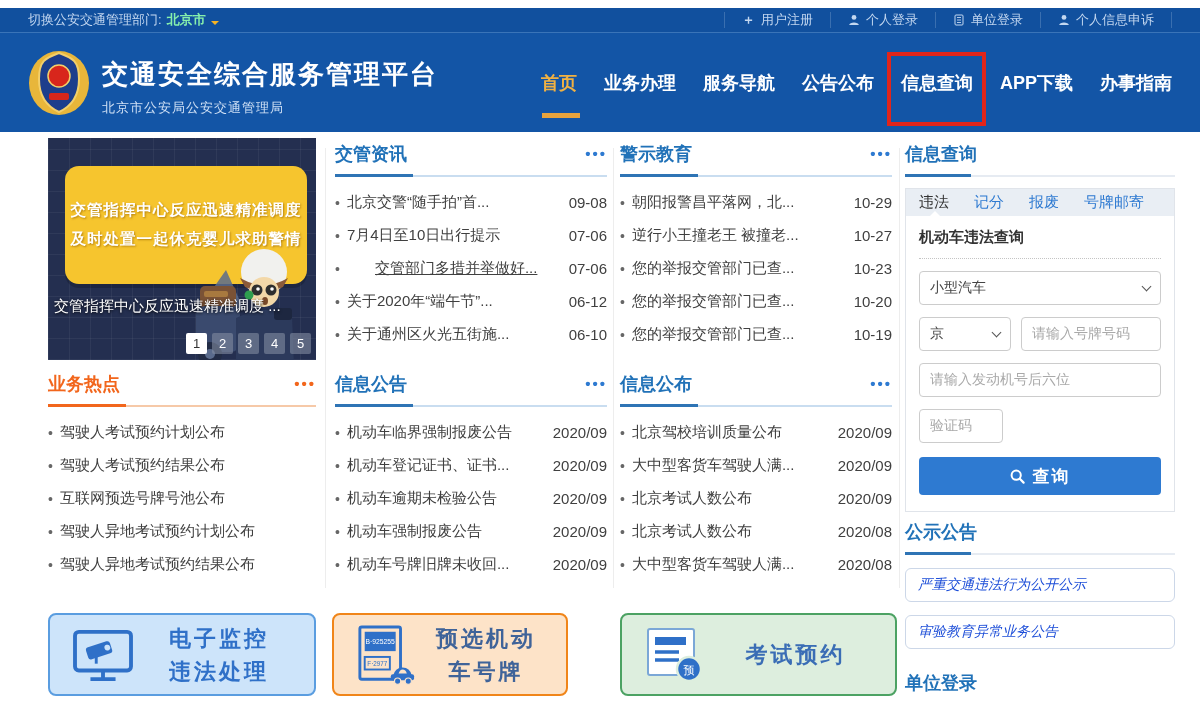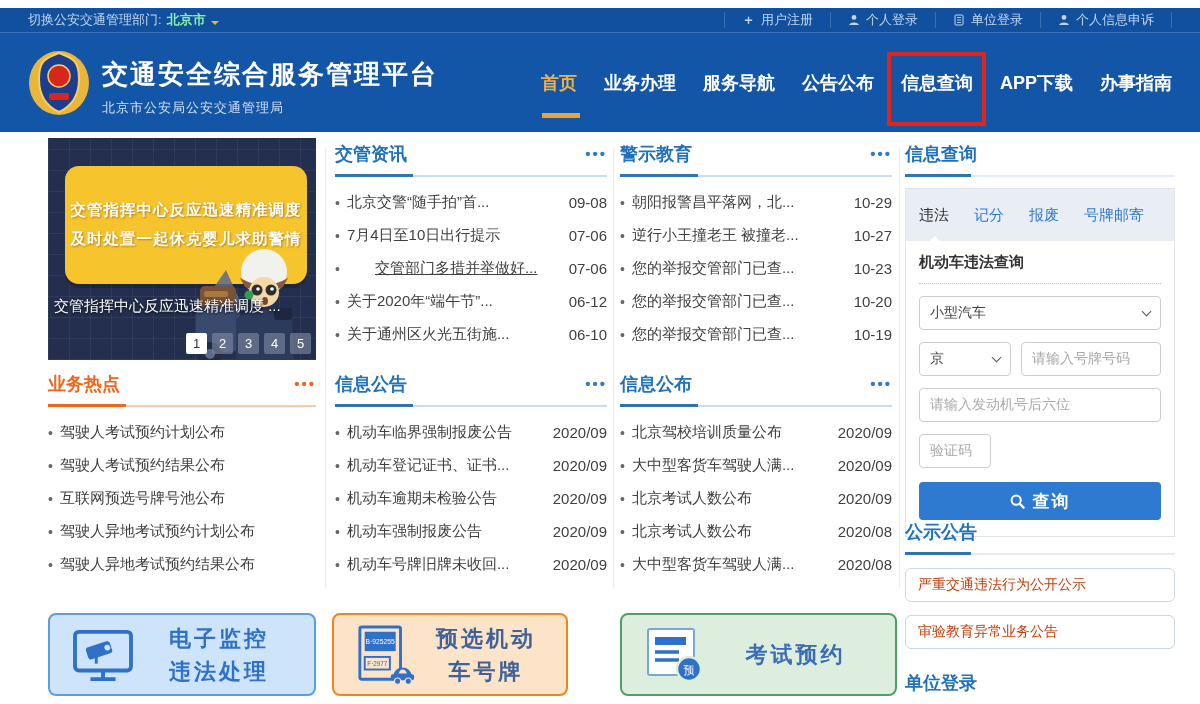--- a/index.html
+++ b/index.html
@@ -86,43 +86,43 @@
 
   
   .sb { position:absolute; left:905px; width:270px; }
   .sb-query { top:142px; }
   .sb-notice { top:520px; }
   .sb-title { font-size:18px; font-weight:bold; color:#2172b8; }
   .sb-line { margin-top:9px; height:2px; background:#e6ebf2; position:relative; }
   .sb-line .seg { position:absolute; left:0; top:-1px; height:3px; width:66px; background:#2e74b5; }
   .query-box { margin-top:11px; border:1px solid #e0e4ea; background:#fff; }
   .tabs { position:relative; display:flex; gap:25px; align-items:center; background:#e9eef4;
-          height:52px; padding:0 13px; }
+          height:27px; padding:0 13px; }
   .tab { font-size:15px; color:#2e7ad1; cursor:pointer; }
   .tab.active { color:#333; }
   .tabs::after { content:""; position:absolute; left:24px; bottom:0; border:5px solid transparent;
                  border-bottom-color:#fff; }
   .qform { padding:12px 13px 16px; }
   .form-title { font-size:15px; font-weight:bold; color:#333; padding-bottom:11px;
                 border-bottom:1px dotted #c4c4c4; }
   .row { display:flex; gap:10px; margin-top:12px; }
   .input, .select { border:1px solid #ccc; border-radius:4px; height:34px; background:#fff;
                     display:flex; align-items:center; padding:6px 10px; font-size:14px; color:#444; cursor:pointer; }
   .select { justify-content:space-between; }
   .chev { width:7px; height:7px; border-right:1.6px solid #555; border-bottom:1.6px solid #555;
           transform:rotate(45deg); margin-top:-4px; flex:none; }
   .w-full { flex:1; }
   .input .ph { color:#a9a9a9; }
   .w-prov { width:92px; flex:none; }
-  .w-captcha { width:72px; flex:none; }
+  .w-captcha { width:84px; flex:none; }
   .q-btn { margin-top:14px; height:38px; background:#2e7ad1; border-radius:4px; color:#fff;
            font-size:17px; font-weight:bold; display:flex; align-items:center; justify-content:center;
            gap:8px; cursor:pointer; letter-spacing:2px; }
   .notice-box { margin-top:13px; border:1px solid #ccd7e8; border-radius:6px; height:34px;
-                display:flex; align-items:center; padding:0 12px; font-size:14px; color:#c2410c; cursor:pointer; }
+                display:flex; align-items:center; padding:0 12px; font-size:14px; color:#1d4ed8; cursor:pointer;font-style:italic; }
   .tools-title { margin-top:22px; }
 </style>
 </head>
 <body>
 
 <div class="stage">
 
   <div class="topbar">
     <div class="switch">
       <span>切换公安交通管理部门:</span>

